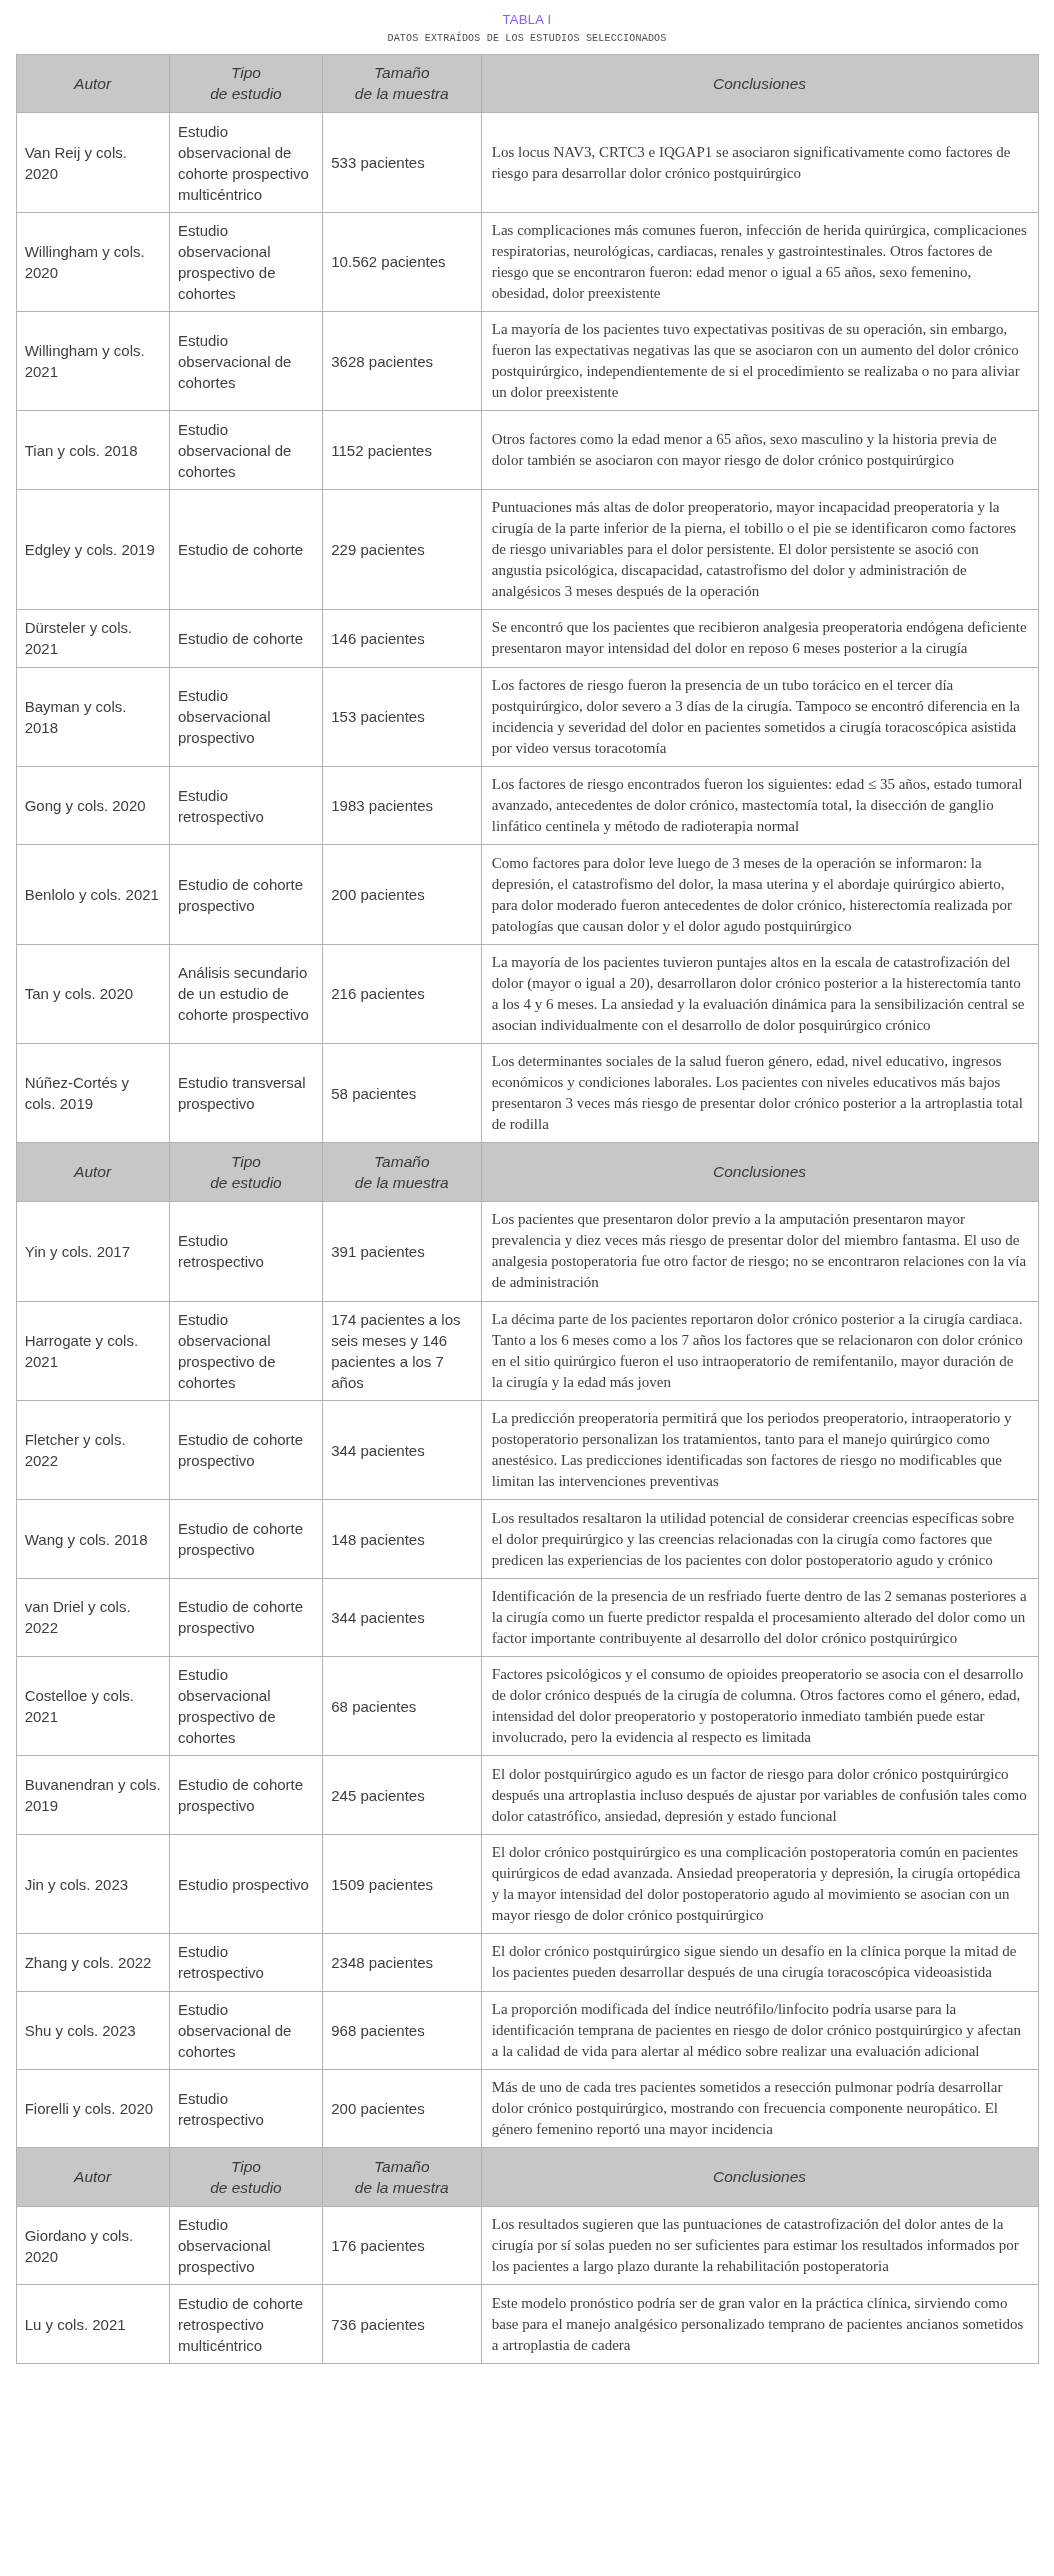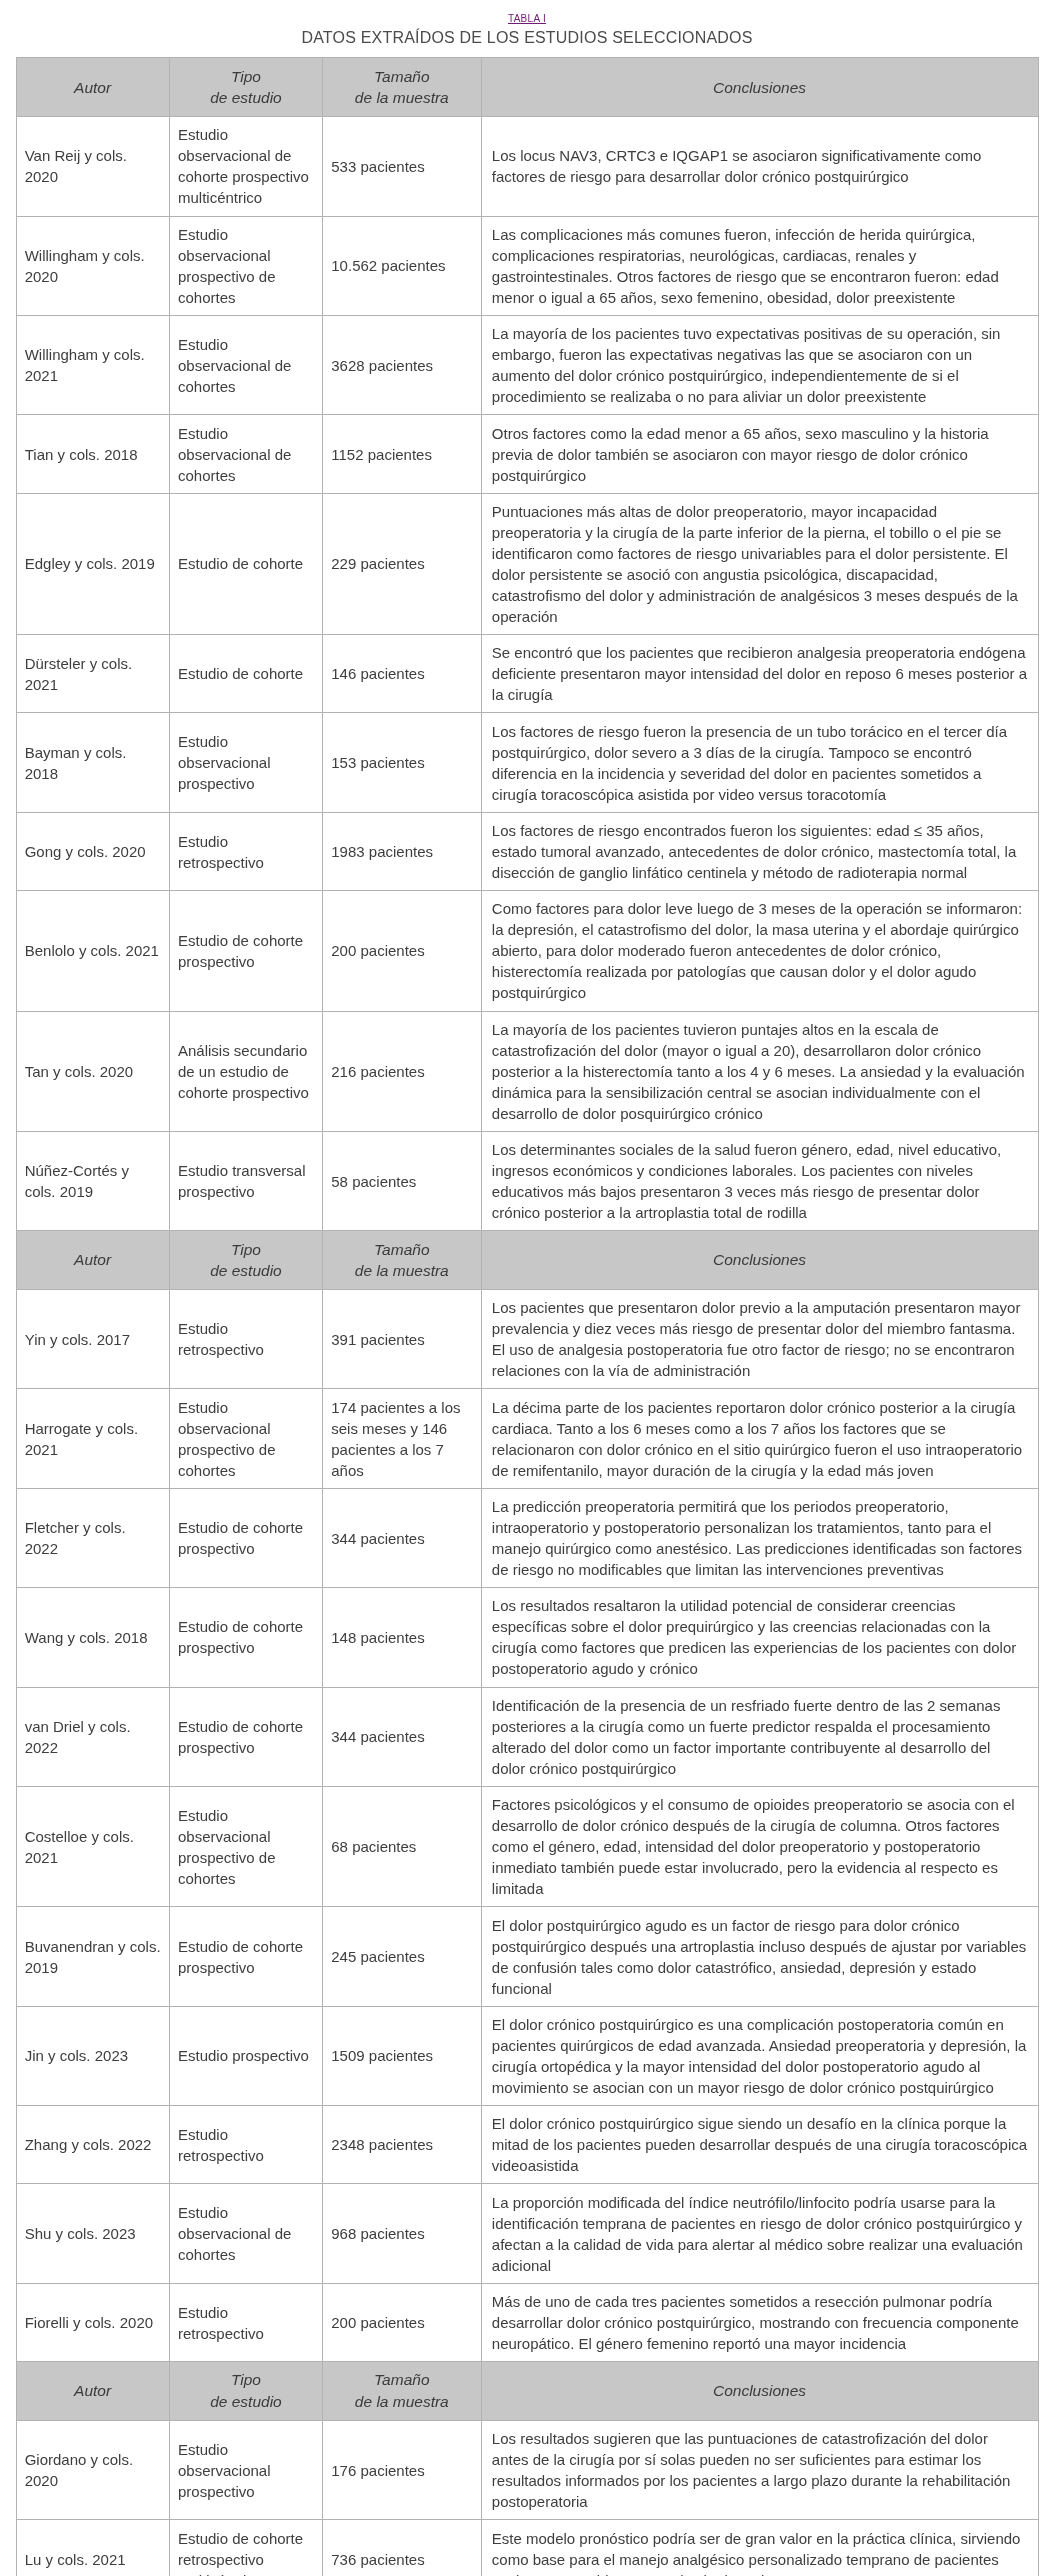--- a/index.html
+++ b/index.html
@@ -6,32 +6,32 @@
   html, body { background: #ffffff; }
   body {
     width: 1054px;
     font-family: "Liberation Sans", "DejaVu Sans", sans-serif;
     color: #3e3e3e;
     -webkit-font-smoothing: antialiased;
   }
   .page { padding: 12.4px 15.5px 10.3px 15.5px; }
   .title-block { text-align: center; margin-bottom: 8.2px; }
   .title {
+    font-size: 13px;
+    line-height: 1.3;
+    color: #8b5cf6;
+    letter-spacing: 0.3px;
+  }
+  .subtitle {
     font-size: 10px;
-    line-height: 1.3;
-    color: #701a75;
-    letter-spacing: 0.3px;
-    text-decoration: underline;
-  }
-  .subtitle {
-    font-size: 16px;
     line-height: 1.3;
     color: #4b4b4b;
     letter-spacing: 0.2px;
     margin-top: 3.1px;
+    font-family: Liberation Mono, monospace;
   }
   table.study-table {
     width: 100%;
     border-collapse: collapse;
     table-layout: fixed;
   }
   .study-table th, .study-table td {
     border: 1px solid #b2b2b2;
     font-size: 15px;
     line-height: 1.40;
@@ -46,21 +46,21 @@
     color: #3b3b3b;
     padding: 7.2px 5.2px;
     white-space: pre-line;
     font-size: 15.5px;
   }
   .study-table td {
     padding: 7.2px 8.2px;
     text-align: left;
     background: #ffffff;
   }
-  .study-table td.col-conclusiones { padding: 7.2px 10.3px; }
+  .study-table td.col-conclusiones { padding: 7.2px 10.3px; font-family: Liberation Serif, serif; }
 </style>
 </head>
 <body>
 
 <div class="page">
   <div class="title-block">
     <div class="title">TABLA I</div>
     <div class="subtitle">DATOS EXTRAÍDOS DE LOS ESTUDIOS SELECCIONADOS</div>
   </div>
 

